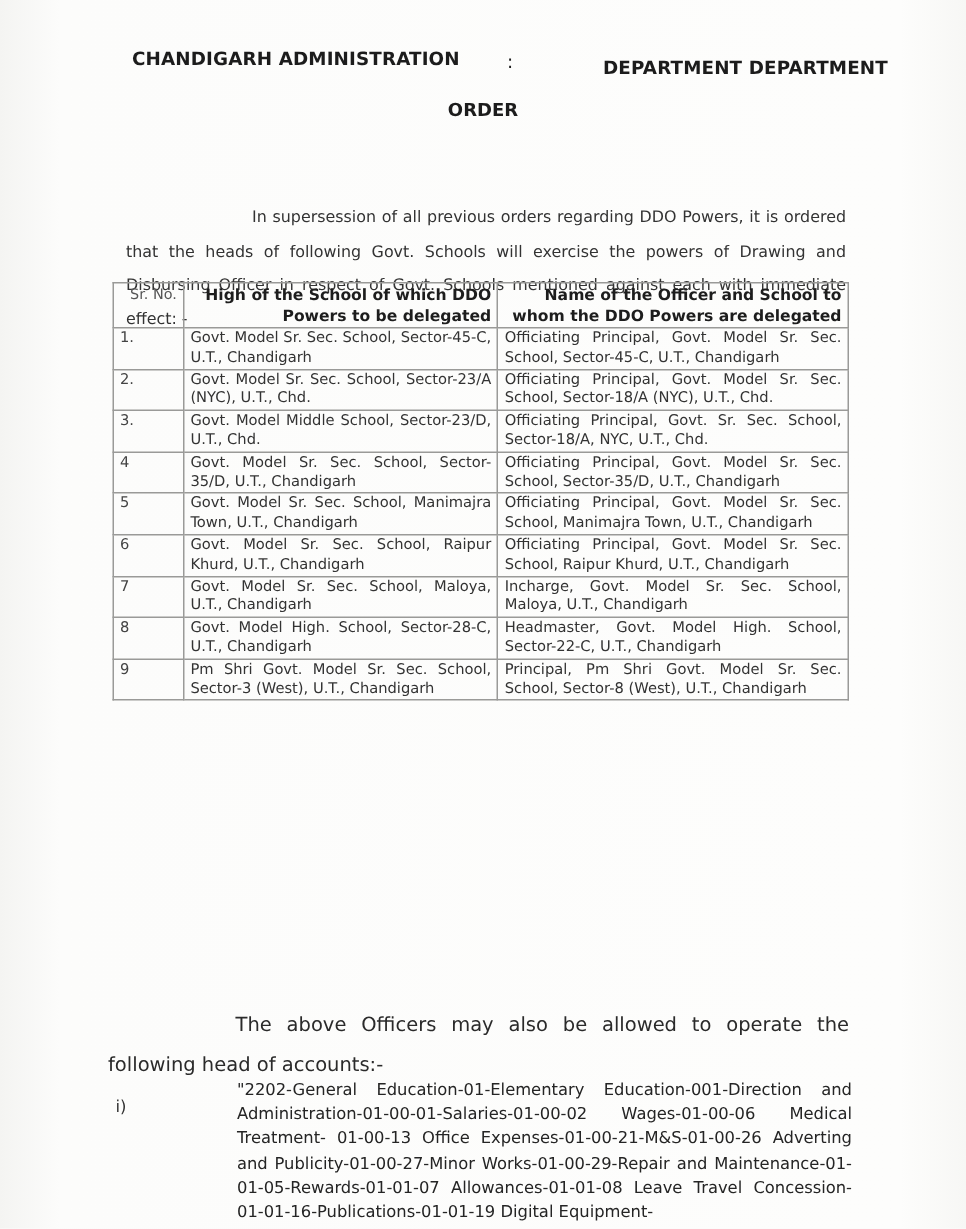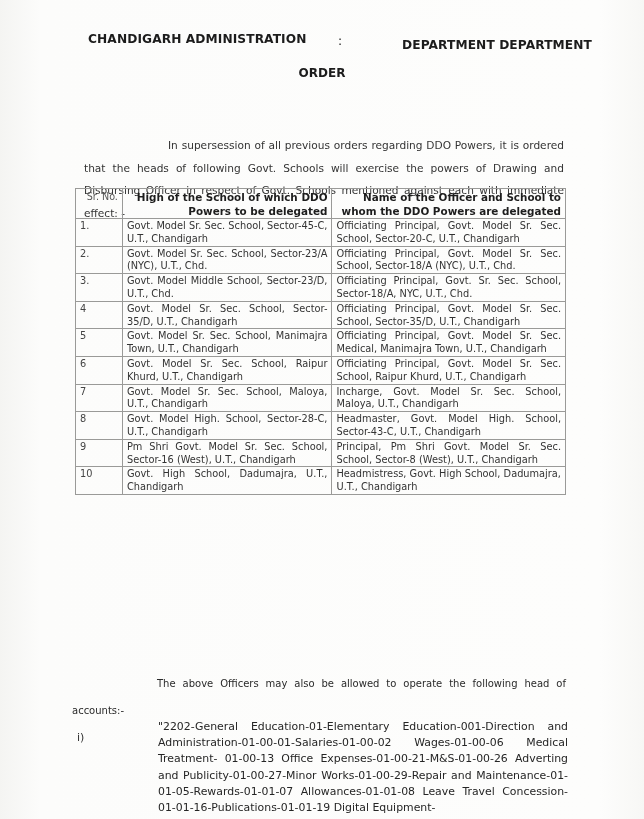--- a/index.html
+++ b/index.html
@@ -87,21 +87,21 @@
   table.ddo col.c1 { width: 47px; }
   table.ddo col.c2 { width: 210px; }
   table.ddo col.c3 { width: 234px; }
   table.ddo td.sr { color: #444; }
 
   .para2 {
     position: absolute;
     left: 72px;
     top: 670px;
     width: 494px;
-    font-size: 10px;
+    font-size: 13px;
     line-height: 27px;
     color: #2a2a2a;
     text-align: justify;
   }
   .para2 .indent { display: inline-block; width: 85px; }
 
   .item-label {
     position: absolute;
     left: 77px;
     top: 731px;
@@ -144,66 +144,61 @@
       <tr>
         <th class="srno">Sr. No.</th>
         <th>High of the School of which DDO Powers to be delegated</th>
         <th>Name of the Officer and School to whom the DDO Powers are delegated</th>
       </tr>
     </thead>
     <tbody id="table-body">
       <tr>
         <td class="sr">1.</td>
         <td>Govt. Model Sr. Sec. School, Sector-45-C, U.T., Chandigarh</td>
-        <td>Officiating Principal, Govt. Model Sr. Sec. School, Sector-20-C, U.T., Chandigarh</td>
+        <td>Officiating Principal, Govt. Model Sr. Sec. School, Sector-45-C, U.T., Chandigarh</td>
       </tr>
       <tr>
         <td class="sr">2.</td>
         <td>Govt. Model Sr. Sec. School, Sector-23/A (NYC), U.T., Chd.</td>
         <td>Officiating Principal, Govt. Model Sr. Sec. School, Sector-18/A (NYC), U.T., Chd.</td>
       </tr>
       <tr>
         <td class="sr">3.</td>
         <td>Govt. Model Middle School, Sector-23/D, U.T., Chd.</td>
         <td>Officiating Principal, Govt. Sr. Sec. School, Sector-18/A, NYC, U.T., Chd.</td>
       </tr>
       <tr>
         <td class="sr">4</td>
         <td>Govt. Model Sr. Sec. School, Sector-35/D, U.T., Chandigarh</td>
         <td>Officiating Principal, Govt. Model Sr. Sec. School, Sector-35/D, U.T., Chandigarh</td>
       </tr>
       <tr>
         <td class="sr">5</td>
         <td>Govt. Model Sr. Sec. School, Manimajra Town, U.T., Chandigarh</td>
-        <td>Officiating Principal, Govt. Model Sr. Sec. Medical, Manimajra Town, U.T., Chandigarh</td>
+        <td>Officiating Principal, Govt. Model Sr. Sec. School, Manimajra Town, U.T., Chandigarh</td>
       </tr>
       <tr>
         <td class="sr">6</td>
         <td>Govt. Model Sr. Sec. School, Raipur Khurd, U.T., Chandigarh</td>
         <td>Officiating Principal, Govt. Model Sr. Sec. School, Raipur Khurd, U.T., Chandigarh</td>
       </tr>
       <tr>
         <td class="sr">7</td>
         <td>Govt. Model Sr. Sec. School, Maloya, U.T., Chandigarh</td>
         <td>Incharge, Govt. Model Sr. Sec. School, Maloya, U.T., Chandigarh</td>
       </tr>
       <tr>
         <td class="sr">8</td>
         <td>Govt. Model High. School, Sector-28-C, U.T., Chandigarh</td>
-        <td>Headmaster, Govt. Model High. School, Sector-43-C, U.T., Chandigarh</td>
+        <td>Headmaster, Govt. Model High. School, Sector-22-C, U.T., Chandigarh</td>
       </tr>
       <tr>
         <td class="sr">9</td>
-        <td>Pm Shri Govt. Model Sr. Sec. School, Sector-16 (West), U.T., Chandigarh</td>
+        <td>Pm Shri Govt. Model Sr. Sec. School, Sector-3 (West), U.T., Chandigarh</td>
         <td>Principal, Pm Shri Govt. Model Sr. Sec. School, Sector-8 (West), U.T., Chandigarh</td>
-      </tr>
-      <tr>
-        <td class="sr">10</td>
-        <td>Govt. High School, Dadumajra, U.T., Chandigarh</td>
-        <td>Headmistress, Govt. High School, Dadumajra, U.T., Chandigarh</td>
       </tr>
     </tbody>
   </table>
 
   <div class="para2"><span class="indent"></span><span>The above Officers may also be allowed to operate the following head of accounts:-</span></div>
 
   <div class="item-label">i)</div>
   <div class="item-text">"2202-General Education-01-Elementary Education-001-Direction and Administration-01-00-01-Salaries-01-00-02 Wages-01-00-06 Medical Treatment- 01-00-13 Office Expenses-01-00-21-M&amp;S-01-00-26 Adverting and Publicity-01-00-27-Minor Works-01-00-29-Repair and Maintenance-01-01-05-Rewards-01-01-07 Allowances-01-01-08 Leave Travel Concession-01-01-16-Publications-01-01-19 Digital Equipment-</div>
 
 </div>

